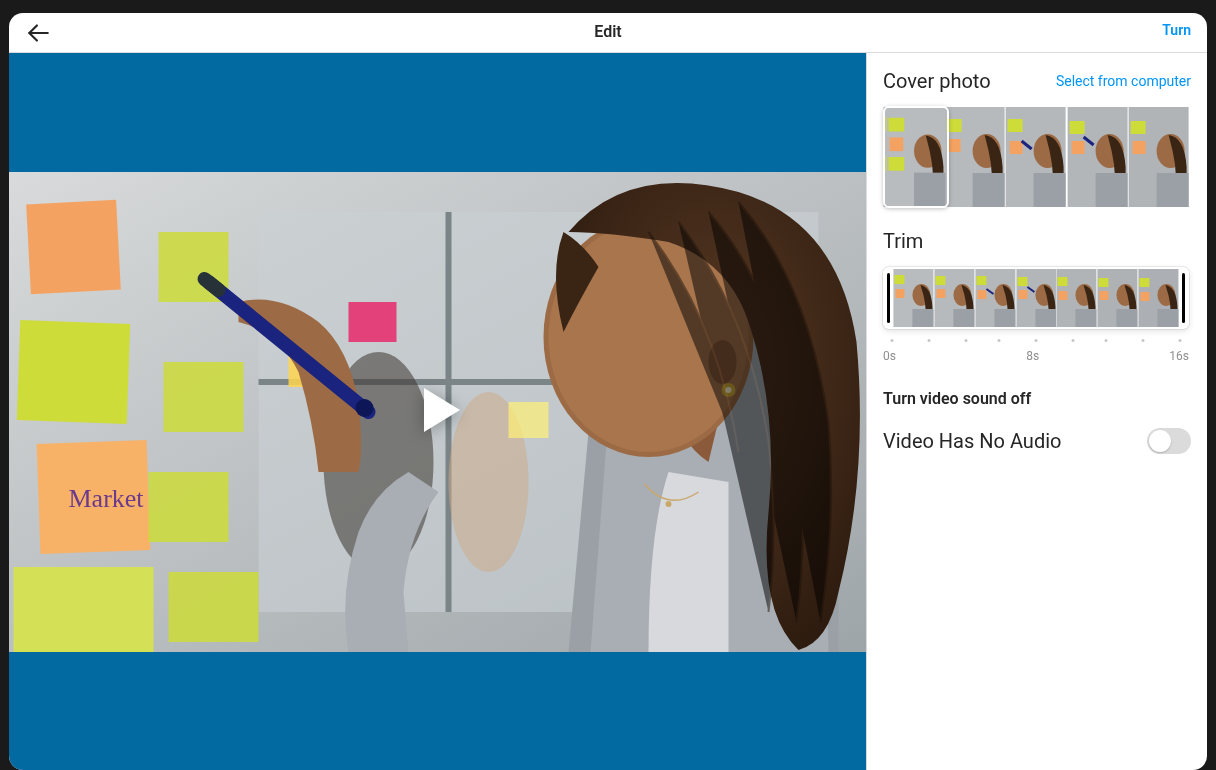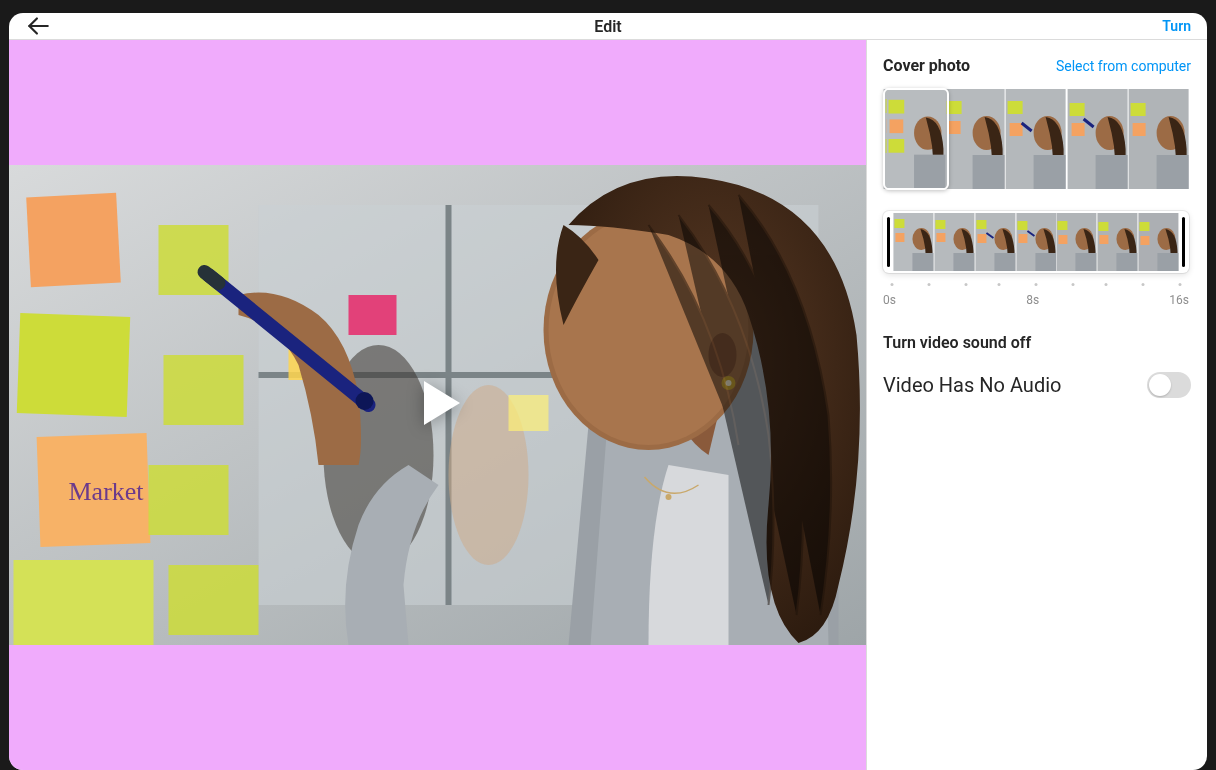--- a/index.html
+++ b/index.html
@@ -16,25 +16,24 @@
     .modal {
       background: #fff;
       border-radius: 14px;
       width: 1198px;
       height: 757px;
       display: flex;
       flex-direction: column;
       overflow: hidden;
     }
     .header {
-      height: 27px;
+      height: 40px;
       border-bottom: 1px solid #dbdbdb;
       display: flex;
-      align-items: center;
-      padding: 0 16px;
+      padding: 9px 16px;
       position: relative;
     }
     .back-btn {
       cursor: pointer;
       display: flex;
       align-items: center;
     }
     .title {
       position: absolute;
       left: 0; right: 0;
@@ -51,21 +50,21 @@
       font-size: 14px;
       cursor: pointer;
     }
     .content {
       display: flex;
       flex: 1;
       min-height: 0;
     }
     .preview {
       width: 858px;
-      background: #f0abfc;
+      background: #0369a1;
       display: flex;
       align-items: center;
       justify-content: center;
       border-right: 1px solid #dbdbdb;
       position: relative;
     }
     .video-frame {
       width: 858px;
       height: 480px;
       position: relative;
@@ -83,22 +82,22 @@
       padding: 16px;
       overflow-y: auto;
     }
     .section-row {
       display: flex;
       justify-content: space-between;
       align-items: center;
       margin-bottom: 14px;
     }
     .section-title {
-      font-weight: 700;
-      font-size: 16px;
+      font-weight: 400;
+      font-size: 20px;
       color: #262626;
     }
     .link-text {
       color: #0095f6;
       font-weight: 400;
       font-size: 14px;
       cursor: pointer;
     }
     .cover-strip {
       display: flex;
@@ -366,20 +365,21 @@
               <rect x="2" y="10" width="16" height="14" fill="#cddc39"></rect>
               <rect x="3" y="30" width="14" height="14" fill="#f4a261"></rect>
               <rect x="2" y="50" width="16" height="14" fill="#cddc39"></rect>
               <ellipse cx="42" cy="44" rx="14" ry="17" fill="#9c6b45"></ellipse>
               <path d="M 40 28 Q 56 30 58 60 L 58 100 L 46 100 Q 50 70 44 44 Z" fill="#3a2515"></path>
               <rect x="28" y="66" width="32" height="34" fill="#9aa0a6"></rect>
             </svg>
         </div>
       </div>
 
+      <div class="section-title" style="margin-bottom:14px">Trim</div>
 
       <div class="trim-wrap">
         <div class="trim-strip">
           <div class="trim-handle left"></div>
           <div class="trim-frames">
             <svg class="thumb-svg" viewBox="0 0 40 58">
                 <rect width="40" height="58" fill="#b8bcbf"></rect>
                 <rect x="1" y="6" width="10" height="9" fill="#cddc39"></rect>
                 <rect x="2" y="20" width="9" height="9" fill="#f4a261"></rect>
                 <ellipse cx="28" cy="26" rx="9" ry="11" fill="#9c6b45"></ellipse>

